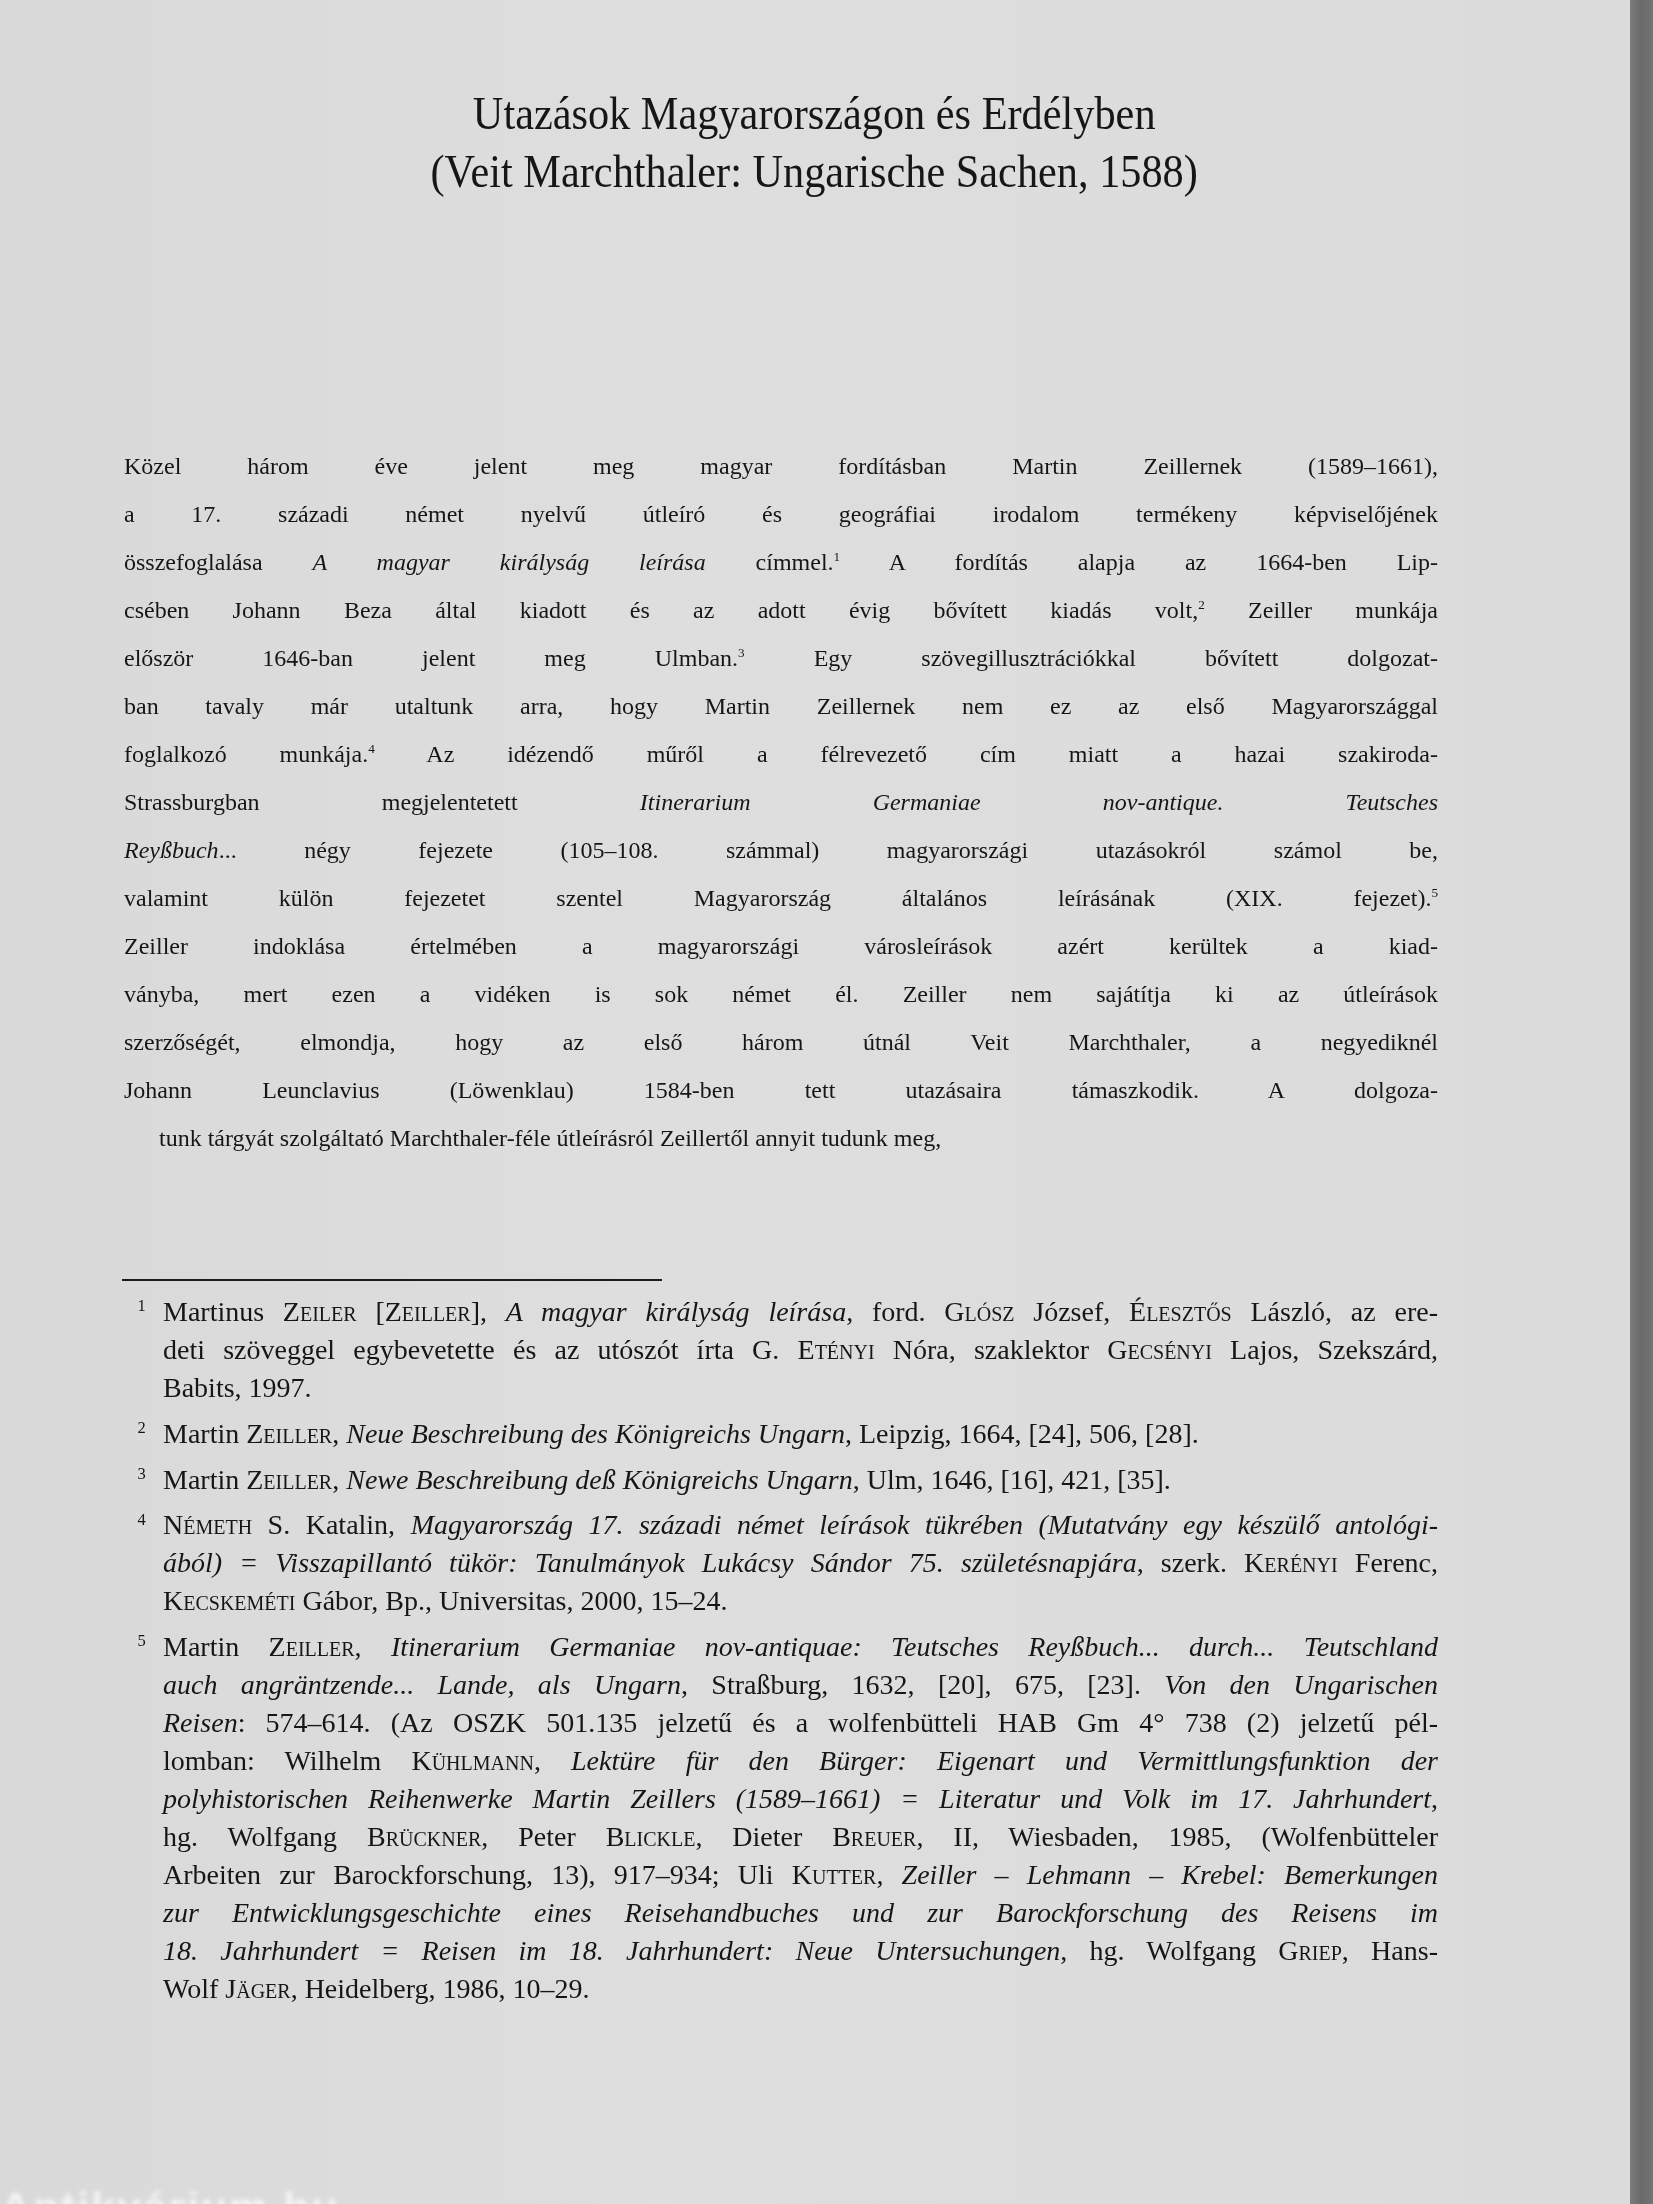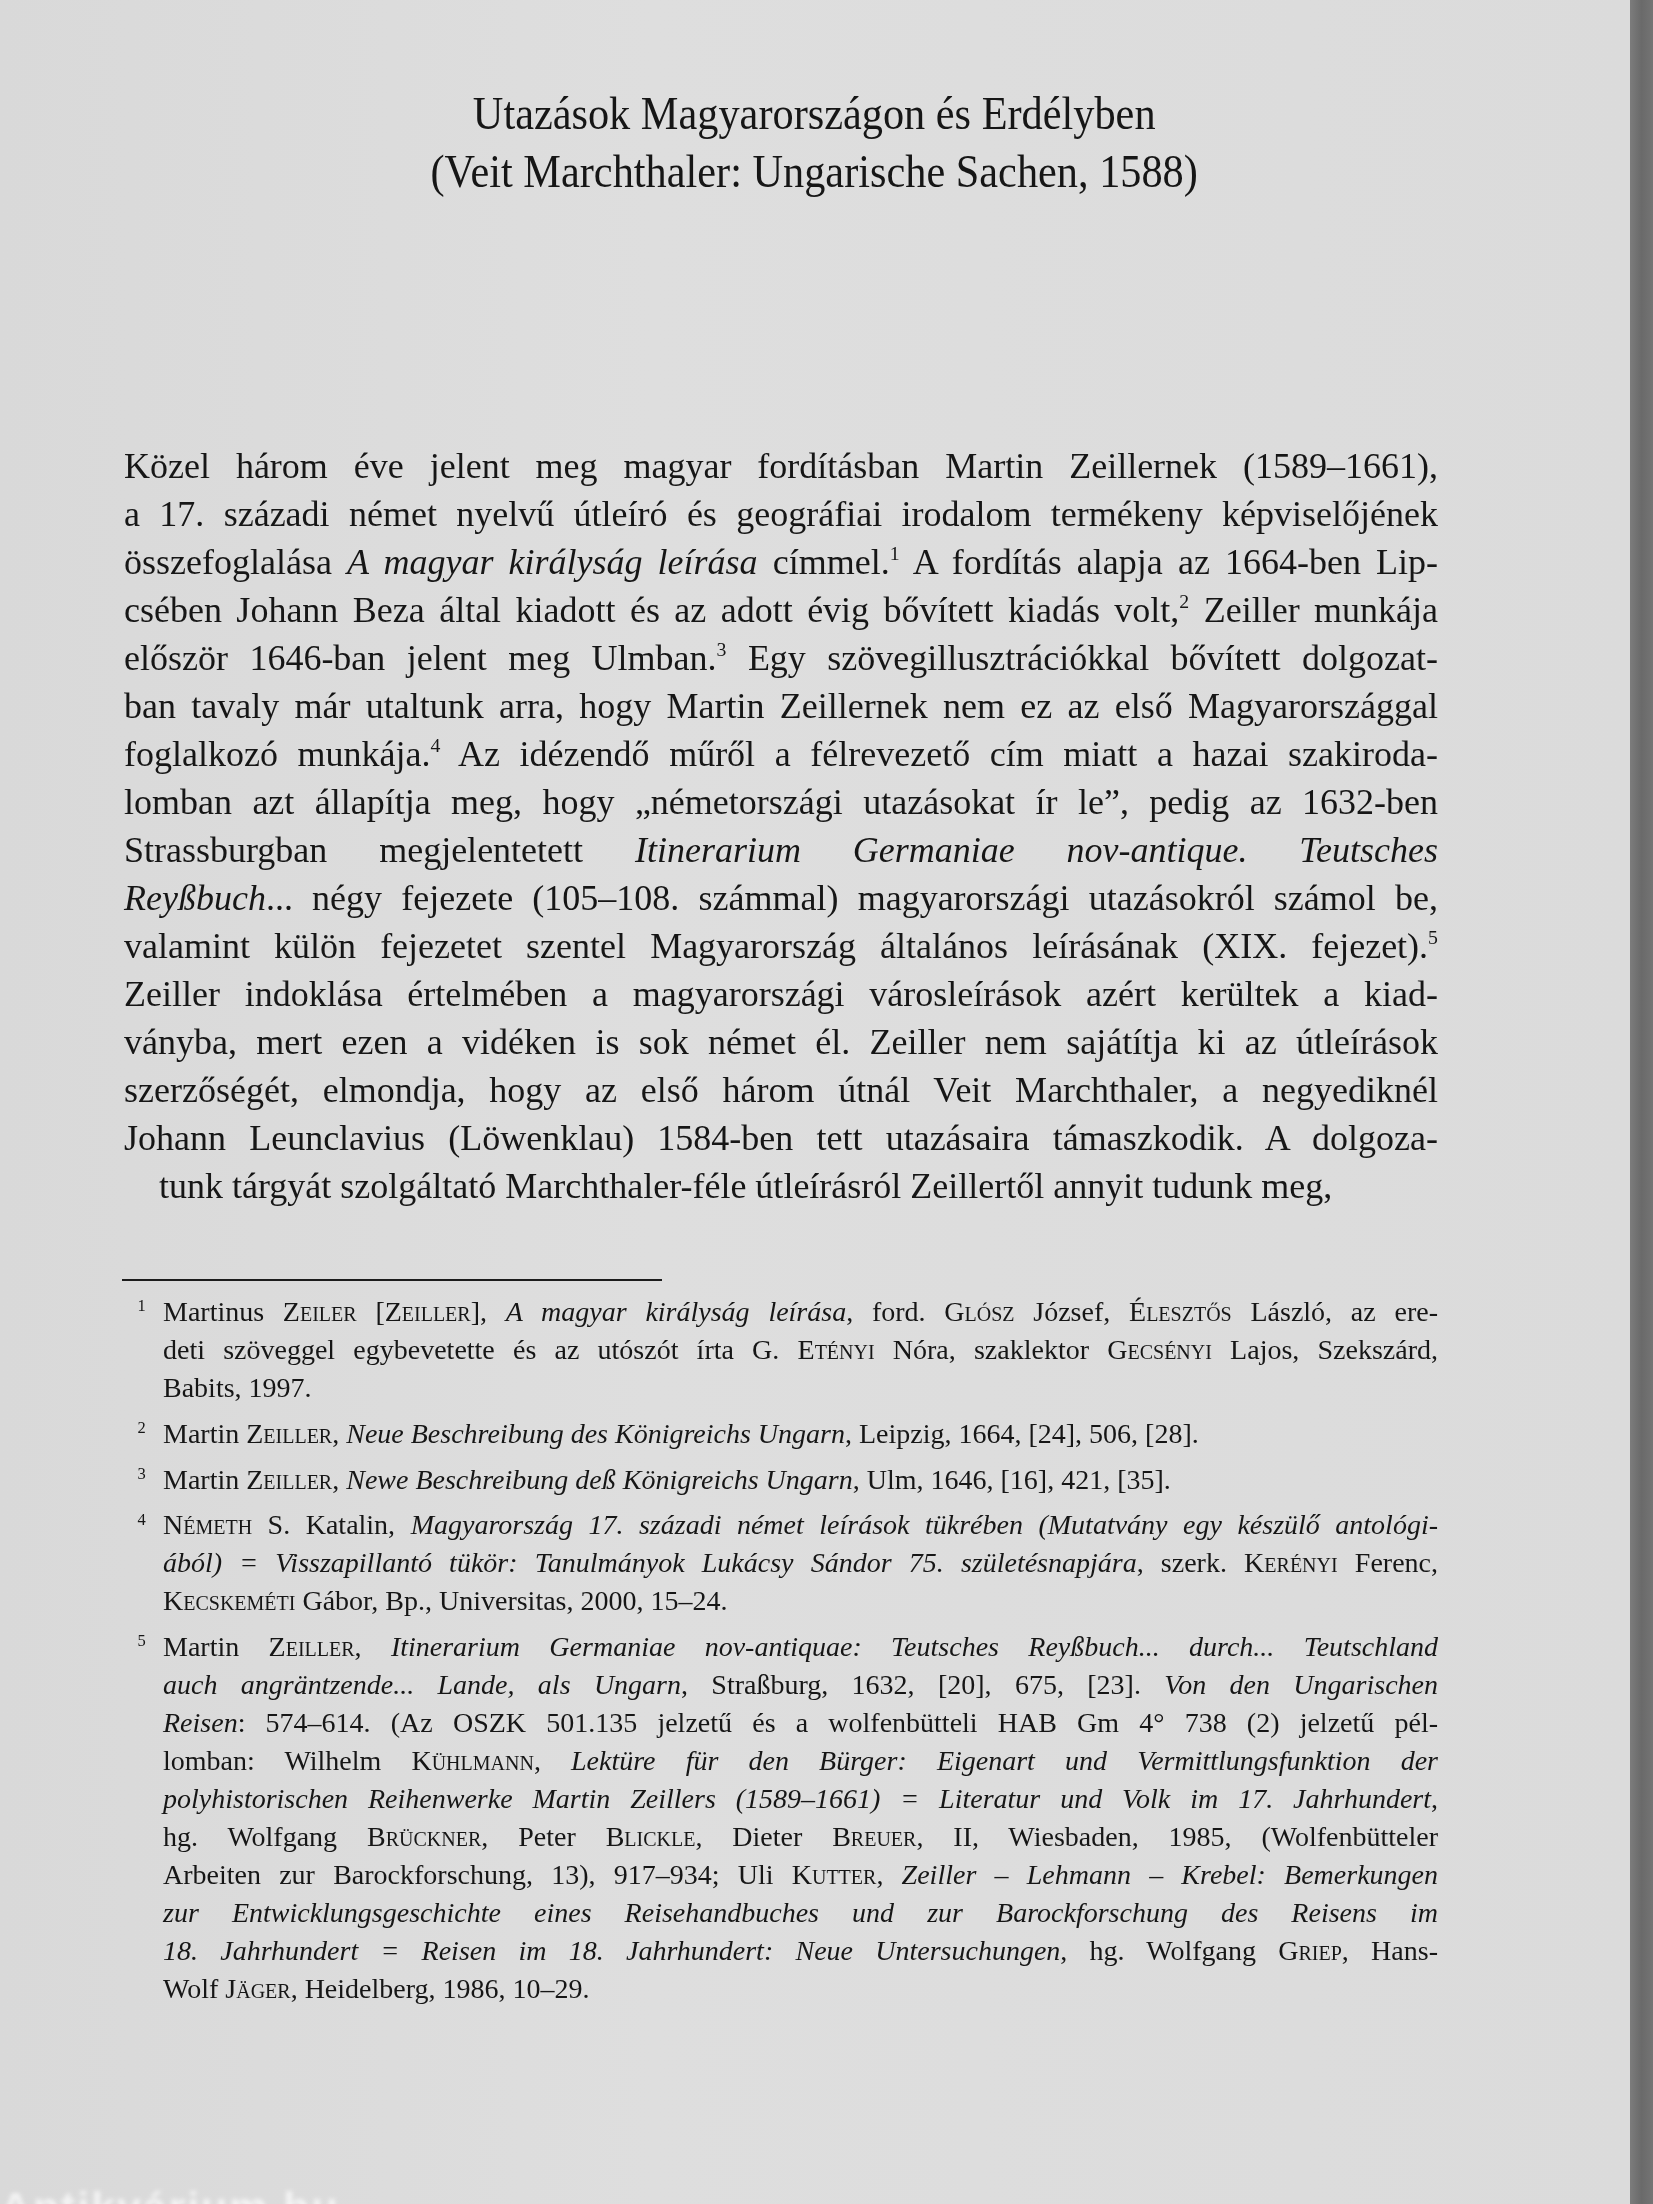--- a/index.html
+++ b/index.html
@@ -23,21 +23,21 @@
   .title {
     position: absolute; left: 0; top: 85px; width: 1630px;
     text-align: center;
     font-size: 46px; line-height: 58px;
     transform: scaleX(0.92);
     transform-origin: 805px 0;
   }
   .title div { white-space: nowrap; }
   .body-text {
     position: absolute; left: 124px; top: 442px; width: 1314px;
-    font-size: 36px; line-height: 48px;
+    font-size: 24px; line-height: 48px;
     text-align: justify;
   }
   .line { display: block; text-align: justify; text-align-last: justify; white-space: nowrap; }
   .line.last { text-align-last: left; margin-left: 35px; }
   sup { font-size: 0.55em; vertical-align: 0.7em; line-height: 0; }
   .fn-rule {
     position: absolute; left: 122px; top: 1279px; width: 540px; height: 1.9px;
     background: #1c1c1c;
   }
   .footnotes {
@@ -70,21 +70,20 @@
   </div>
 
   <div class="body-text" id="body-text">
       <span class="line"><span>Közel három éve jelent meg magyar fordításban Martin Zeillernek (1589–1661),</span></span>
       <span class="line"><span>a 17. századi német nyelvű útleíró és geográfiai irodalom termékeny képviselőjének</span></span>
       <span class="line"><span>összefoglalása </span><i>A magyar királyság leírása</i><span> címmel.</span><sup>1</sup><span> A fordítás alapja az 1664-ben Lip-</span></span>
       <span class="line"><span>csében Johann Beza által kiadott és az adott évig bővített kiadás volt,</span><sup>2</sup><span> Zeiller munkája</span></span>
       <span class="line"><span>először 1646-ban jelent meg Ulmban.</span><sup>3</sup><span> Egy szövegillusztrációkkal bővített dolgozat-</span></span>
       <span class="line"><span>ban tavaly már utaltunk arra, hogy Martin Zeillernek nem ez az első Magyarországgal</span></span>
       <span class="line"><span>foglalkozó munkája.</span><sup>4</sup><span> Az idézendő műről a félrevezető cím miatt a hazai szakiroda-</span></span>
-      <span class="line"><span>lomban azt állapítja meg, hogy „németországi utazásokat ír le”, pedig az 1632-ben</span></span>
       <span class="line"><span>Strassburgban megjelentetett </span><i>Itinerarium Germaniae nov-antique. Teutsches</i></span>
       <span class="line"><i>Reyßbuch</i><span>... négy fejezete (105–108. számmal) magyarországi utazásokról számol be,</span></span>
       <span class="line"><span>valamint külön fejezetet szentel Magyarország általános leírásának (XIX. fejezet).</span><sup>5</sup></span>
       <span class="line"><span>Zeiller indoklása értelmében a magyarországi városleírások azért kerültek a kiad-</span></span>
       <span class="line"><span>ványba, mert ezen a vidéken is sok német él. Zeiller nem sajátítja ki az útleírások</span></span>
       <span class="line"><span>szerzőségét, elmondja, hogy az első három útnál Veit Marchthaler, a negyediknél</span></span>
       <span class="line"><span>Johann Leunclavius (Löwenklau) 1584-ben tett utazásaira támaszkodik. A dolgoza-</span></span>
       <span class="line last"><span>tunk tárgyát szolgáltató Marchthaler-féle útleírásról Zeillertől annyit tudunk meg,</span></span>
     </div>
 

